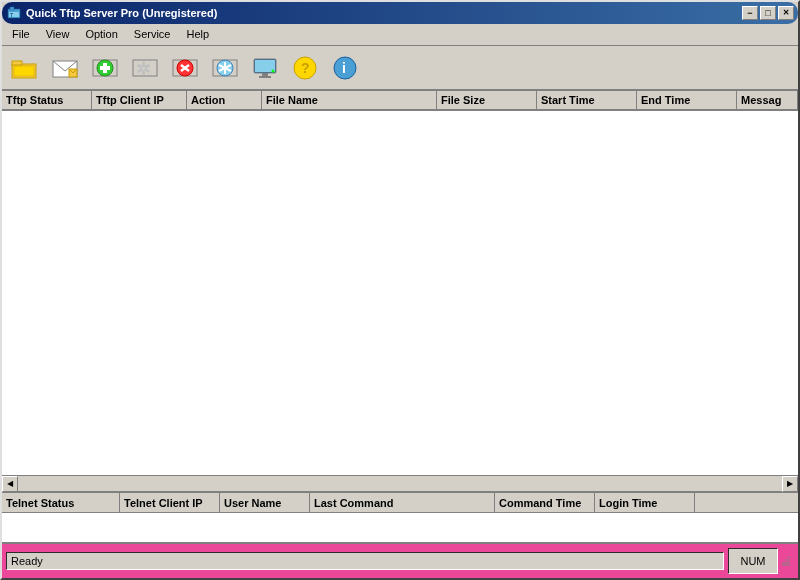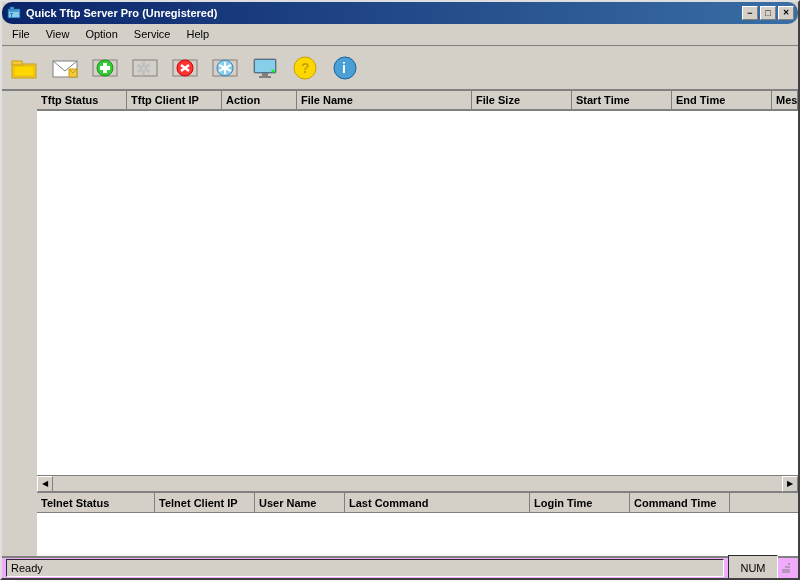--- a/index.html
+++ b/index.html
@@ -109,21 +109,20 @@
       cursor: pointer;
       border-radius: 0;
     }
 
     
     .main-content {
       background: #ffffff;
       display: flex;
       flex-direction: column;
       height: 490px;
-      margin-left: 35px;
     }
 
     
     .table-header {
       display: flex;
       background: #d4d0c8;
       border-bottom: 2px solid #808080;
       height: 20px;
       min-height: 20px;
     }
@@ -209,22 +208,22 @@
     .telnet-scrollbar {
       height: 16px;
       background: #d4d0c8;
       display: flex;
       align-items: center;
       border-top: 1px solid #808080;
     }
 
     
     .status-bar {
-      height: 22px;
-      background: #f0abfc;
+      height: 36px;
+      background: #ec4899;
       border-top: 2px solid #808080;
       display: flex;
       align-items: center;
       padding: 0 4px;
       position: absolute;
       bottom: 0;
       left: 0;
       right: 0;
     }
 
@@ -422,22 +421,22 @@
       </div>
     </div>
 
     <div class="telnet-section">
 
       <div class="telnet-header">
         <div class="th-cell" style="width:118px;">Telnet Status</div>
         <div class="th-cell" style="width:100px;">Telnet Client IP</div>
         <div class="th-cell" style="width:90px;text-align:right;">User Name</div>
         <div class="th-cell" style="width:185px;text-align:right;">Last Command</div>
+        <div class="th-cell" style="width:100px;">Command Time</div>
         <div class="th-cell" style="width:100px;">Login Time</div>
-        <div class="th-cell" style="width:100px;">Command Time</div>
       </div>
 
       <div class="telnet-body">
       </div>
 
       <div class="telnet-scrollbar">
         <div class="scroll-btn">◀</div>
         <div class="scroll-track"></div>
         <div class="scroll-btn">▶</div>
       </div>

